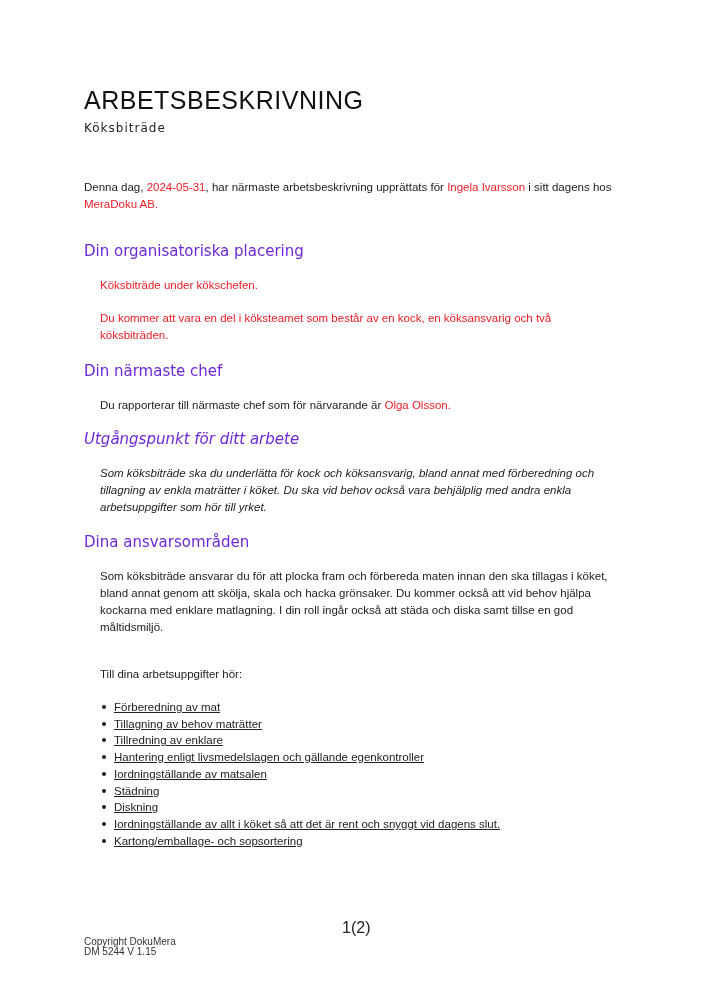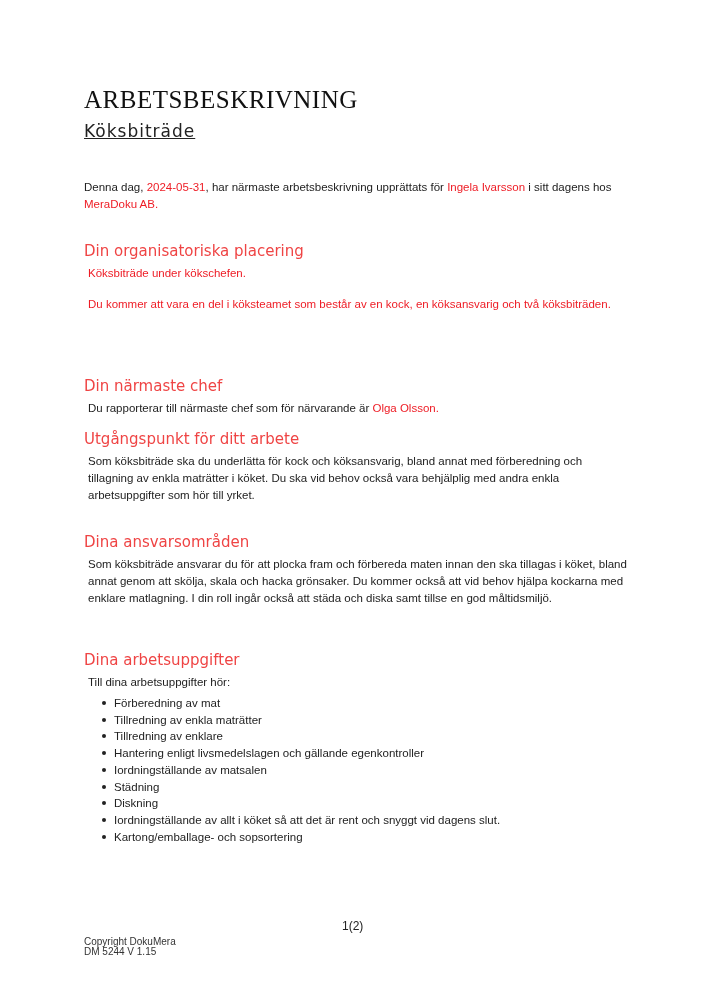--- a/index.html
+++ b/index.html
@@ -4,87 +4,85 @@
   <style>
     html, body { margin: 0; padding: 0; background: #ffffff; }
     body {
       width: 707px; height: 1000px; position: relative; overflow: hidden;
       font-family: "Liberation Sans", sans-serif; color: #1a1a1a;
     }
     .page { position: absolute; left: 84px; top: 0; width: 560px; }
     .title {
       position: absolute; top: 86px; left: 0;
       font-size: 25px; letter-spacing: 0.5px; color: #111; font-weight: normal;
-      font-family: Liberation Serif, serif;
+      font-family: Liberation Sans, sans-serif;
     }
     .subtitle {
       position: absolute; top: 121px; left: 0;
-      font-size: 17px; letter-spacing: 1px; color: #222;
+      font-size: 12px; letter-spacing: 1px; color: #222;
       font-family: "DejaVu Sans", sans-serif;
-      text-decoration: underline;
     }
     .body-text { font-size: 11.5px; line-height: 17px; color: #222; }
     .red { color: #ee1c25; }
     .intro { position: absolute; top: 179px; left: 0; width: 550px; }
     .section { position: absolute; left: 0; width: 550px; }
     .section h2 {
-      margin: 0 0 3px 0; font-weight: normal; font-size: 15px; color: #ef4444;
+      margin: 0 0 3px 0; font-weight: normal; font-size: 15px; color: #6d28d9;
       font-family: "DejaVu Sans", sans-serif; line-height: 20px;
     }
-    .section p { margin: 4px; }
+    .section p { margin: 16px; }
     .section p + p { margin-top: 14px; }
-    ul.tasks { margin: 4px 0 0 0; padding: 0 0 0 30px; list-style: none; }
+    ul.tasks { margin: 4px 0 0 0; padding: 0 0 0 30px; list-style: none; text-decoration: underline; }
     ul.tasks li { position: relative; font-size: 11.5px; line-height: 16.7px; color: #222; }
     ul.tasks li::before {
       content: ""; position: absolute; left: -12px; top: 6px;
       width: 4px; height: 4px; border-radius: 50%; background: #222;
     }
     .page-number {
-      position: absolute; top: 919px; left: 258px; font-size: 12px; color: #222;
+      position: absolute; top: 919px; left: 258px; font-size: 16px; color: #222;
     }
     .footer {
       position: absolute; top: 937px; left: 0; font-size: 10px; line-height: 10px; color: #333;
     }
   </style>
 </head>
 <body>
 
 <div class="page">
   <div class="title">ARBETSBESKRIVNING</div>
   <div class="subtitle">Köksbiträde</div>
 
   <div class="intro body-text"><span>Denna dag, </span><span class="red">2024-05-31</span><span>, har närmaste arbetsbeskrivning upprättats för </span><span class="red">Ingela Ivarsson</span><span> i sitt dagens hos </span><span class="red">MeraDoku AB.</span></div>
 
   <div class="section body-text" style="top:241px;">
     <h2>Din organisatoriska placering</h2>
     <p class="red">Köksbiträde under kökschefen.</p>
     <p class="red">Du kommer att vara en del i köksteamet som består av en kock, en köksansvarig och två köksbiträden.</p>
   </div>
 
-  <div class="section body-text" style="top:376px;">
+  <div class="section body-text" style="top:361px;">
     <h2>Din närmaste chef</h2>
     <p><span>Du rapporterar till närmaste chef som för närvarande är </span><span class="red">Olga Olsson.</span></p>
   </div>
 
-  <div class="section body-text" style="top:429px;">
+  <div class="section body-text" style="top:429px;font-style:italic;">
     <h2>Utgångspunkt för ditt arbete</h2>
     <p>Som köksbiträde ska du underlätta för kock och köksansvarig, bland annat med förberedning och tillagning av enkla maträtter i köket. Du ska vid behov också vara behjälplig med andra enkla arbetsuppgifter som hör till yrket.</p>
   </div>
 
   <div class="section body-text" style="top:532px;">
     <h2>Dina ansvarsområden</h2>
     <p>Som köksbiträde ansvarar du för att plocka fram och förbereda maten innan den ska tillagas i köket, bland annat genom att skölja, skala och hacka grönsaker. Du kommer också att vid behov hjälpa kockarna med enklare matlagning. I din roll ingår också att städa och diska samt tillse en god måltidsmiljö.</p>
   </div>
 
   <div class="section body-text" style="top:650px;">
-    <h2>Dina arbetsuppgifter</h2>
     <p>Till dina arbetsuppgifter hör:</p>
     <ul class="tasks">
       <li>Förberedning av mat</li>
-      <li>Tillredning av enkla maträtter</li>
+      <li>Tillagning av behov maträtter</li>
       <li>Tillredning av enklare</li>
       <li>Hantering enligt livsmedelslagen och gällande egenkontroller</li>
       <li>Iordningställande av matsalen</li>
       <li>Städning</li>
       <li>Diskning</li>
       <li>Iordningställande av allt i köket så att det är rent och snyggt vid dagens slut.</li>
       <li>Kartong/emballage- och sopsortering</li>
     </ul>
   </div>
 

